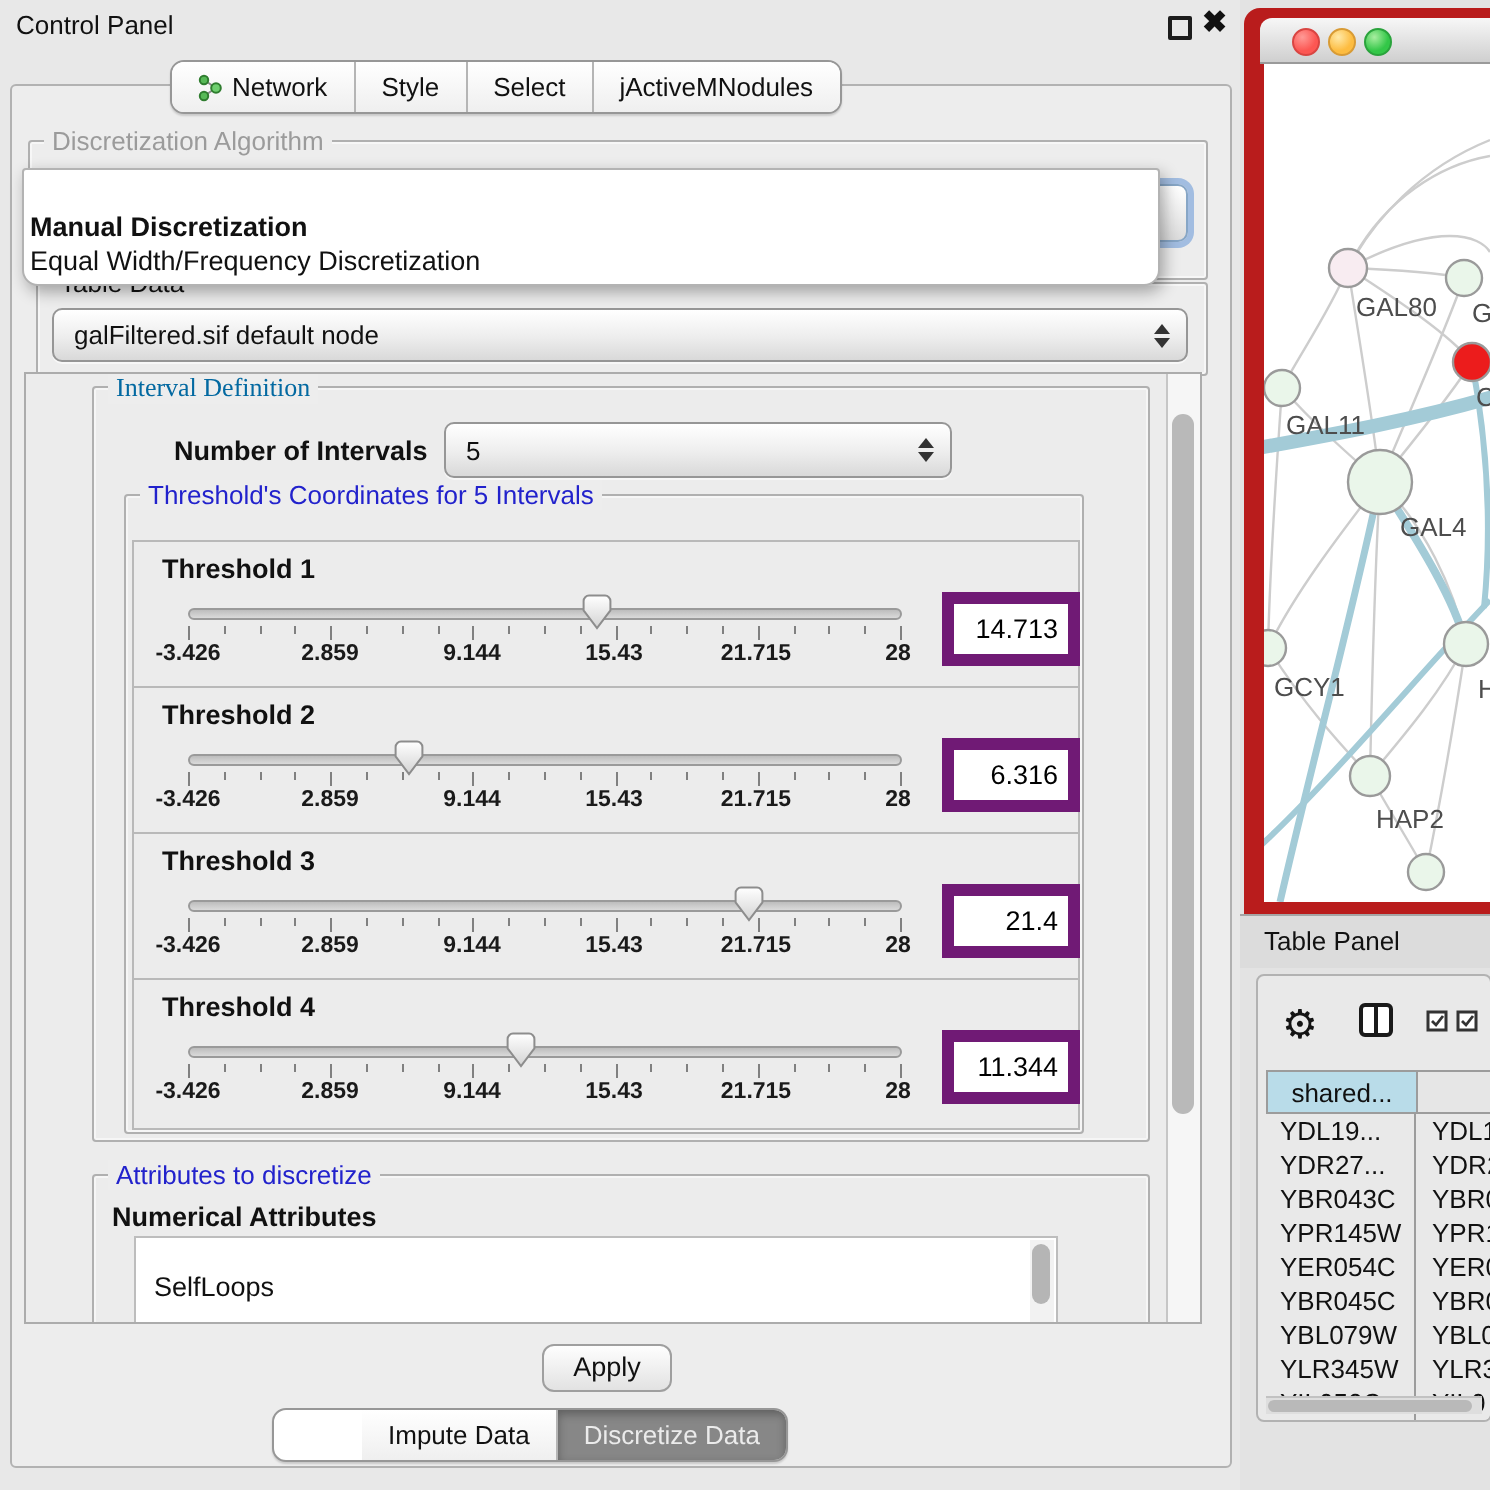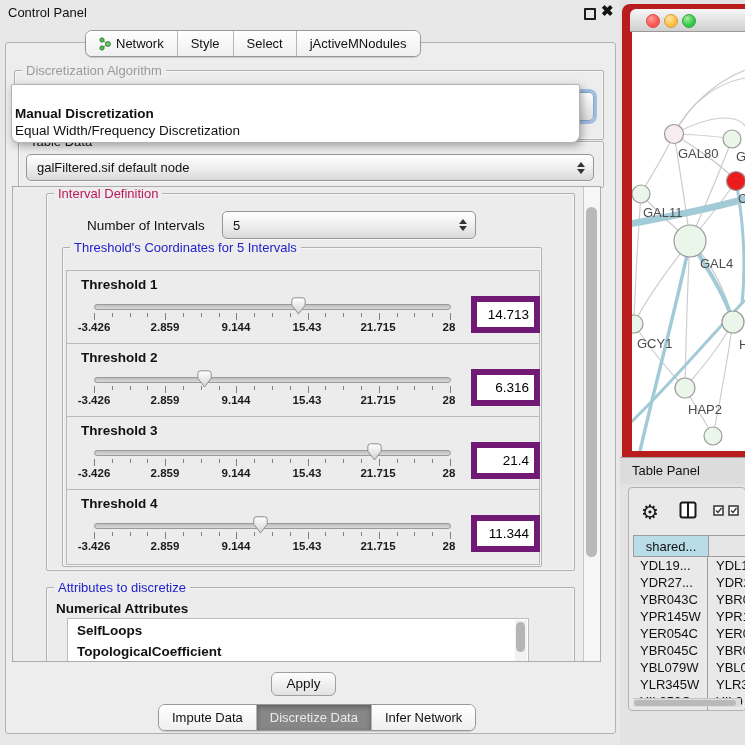--- a/index.html
+++ b/index.html
@@ -14,21 +14,21 @@
   .float-icon{left:584px;top:8px;width:8px;height:8px;border:2px solid #1c1c1c;border-radius:1px;}
   .close-icon{left:601px;top:2px;font-size:15px;font-weight:bold;}
 
   .main-panel{left:5px;top:42px;width:609px;height:690px;background:#ededed;
               border:1px solid #b2b2b2;border-radius:3px;}
 
   
   .tab-row{display:flex;height:25px;border:1px solid #979797;border-radius:7px;
            overflow:hidden;z-index:6;background:#fff;box-shadow:0 1px 1px rgba(0,0,0,.15);}
   .tab-row.top{left:85px;top:30px;}
-  .tab-row.bottom{left:158px;top:704px;}
+  .tab-row.bottom{left:136px;top:704px;padding-left:44px;}
   .tab{padding:0 13px;font-size:13px;line-height:25px;white-space:nowrap;
        background:linear-gradient(#ffffff,#efefef);color:#111;
        border-left:1px solid #b5b5b5;display:flex;align-items:center;gap:5px;}
   .tab:first-child{border-left:none;}
   .tab.selected{background:#878787;color:#ebebeb;box-shadow:inset 0 2px 5px rgba(0,0,0,.3);}
 
   
   .group{position:absolute;border:1px solid #b0b0b0;border-radius:2px;
          box-shadow:inset 0 0 0 1px rgba(255,255,255,.55);}
   .group>.glabel{position:absolute;top:-8px;left:7px;font-size:13px;
@@ -81,21 +81,21 @@
   .tick-labels b:nth-child(1){left:0;} .tick-labels b:nth-child(2){left:20%;}
   .tick-labels b:nth-child(3){left:40%;} .tick-labels b:nth-child(4){left:60%;}
   .tick-labels b:nth-child(5){left:80%;} .tick-labels b:nth-child(6){left:100%;}
   .thr-value{position:absolute;left:404px;top:25px;width:52px;height:25px;
              border:6px solid #701a75;background:#fff;text-align:right;
              font-size:13.5px;font-family:"Liberation Sans",sans-serif;padding:0 5px 0 0;}
 
   
   .attr-list{position:absolute;left:20px;top:30px;width:460px;height:46px;background:#fff;
              border:1px solid #bdbdbd;overflow:hidden;font-size:13.5px;}
-  .attr-list .li{padding:4px 0 1px 9px;line-height:16px;white-space:nowrap;font-weight:bold;}
+  .attr-list .li{padding:17px 0 1px 9px;line-height:16px;white-space:nowrap;}
   .list-scroll{position:absolute;right:1px;top:1px;width:12px;height:44px;background:#f2f2f2;}
   .list-scroll .thumb{position:absolute;left:1px;top:2px;width:9px;height:30px;
                       background:#b5b5b5;border-radius:5px;}
 
   .apply-btn{left:271px;top:672px;width:63px;height:22px;border:1px solid #9f9f9f;
              border-radius:6px;background:linear-gradient(#fefefe,#e2e2e2);
              font-size:13.5px;text-align:center;line-height:21px;z-index:4;}
 
   
   .right-bg{left:620px;top:0;width:125px;height:745px;background:#e3e3e3;}
@@ -183,23 +183,23 @@
     <span class="val">galFiltered.sif default node</span>
     <span class="arrows">
         <i class="up"></i>
         <i class="dn"></i>
       </span>
   </div>
 
   <div class="abs scroll-area">
 
     <div class="group" style="left:33px;top:6px;width:527px;height:376px;">
-      <span class="glabel" style="color:#be185d;">Interval Definition</span>
-
-      <span class="abs" style="left:40px;top:24px;font-size:13.5px;font-weight:normal;">Number of Intervals</span>
+      <span class="glabel" style="color:#0369a1;font-family:Liberation Serif, serif;">Interval Definition</span>
+
+      <span class="abs" style="left:40px;top:24px;font-size:13.5px;font-weight:bold;">Number of Intervals</span>
       <div class="combo" style="left:175px;top:17px;width:252px;height:26px;">
         <span class="val">5</span>
         <span class="arrows">
             <i class="up"></i>
             <i class="dn"></i>
           </span>
       </div>
 
       <div class="group" style="left:15px;top:53px;width:478px;height:318px;">
         <span class="glabel" style="color:#2222cc;">Threshold's Coordinates for 5 Intervals</span>
@@ -409,23 +409,20 @@
   </div>
 
   <div class="abs apply-btn">Apply</div>
 
   <div class="abs tab-row bottom">
     <div class="tab">
         <span>Impute Data</span>
       </div>
     <div class="tab selected">
         <span>Discretize Data</span>
-      </div>
-    <div class="tab">
-        <span>Infer Network</span>
       </div>
   </div>
 </div>
 
 <div class="abs right-bg"></div>
 
 <div class="abs net-window">
   <div class="net-titlebar">
     <span class="light red"></span>
     <span class="light yellow"></span>

